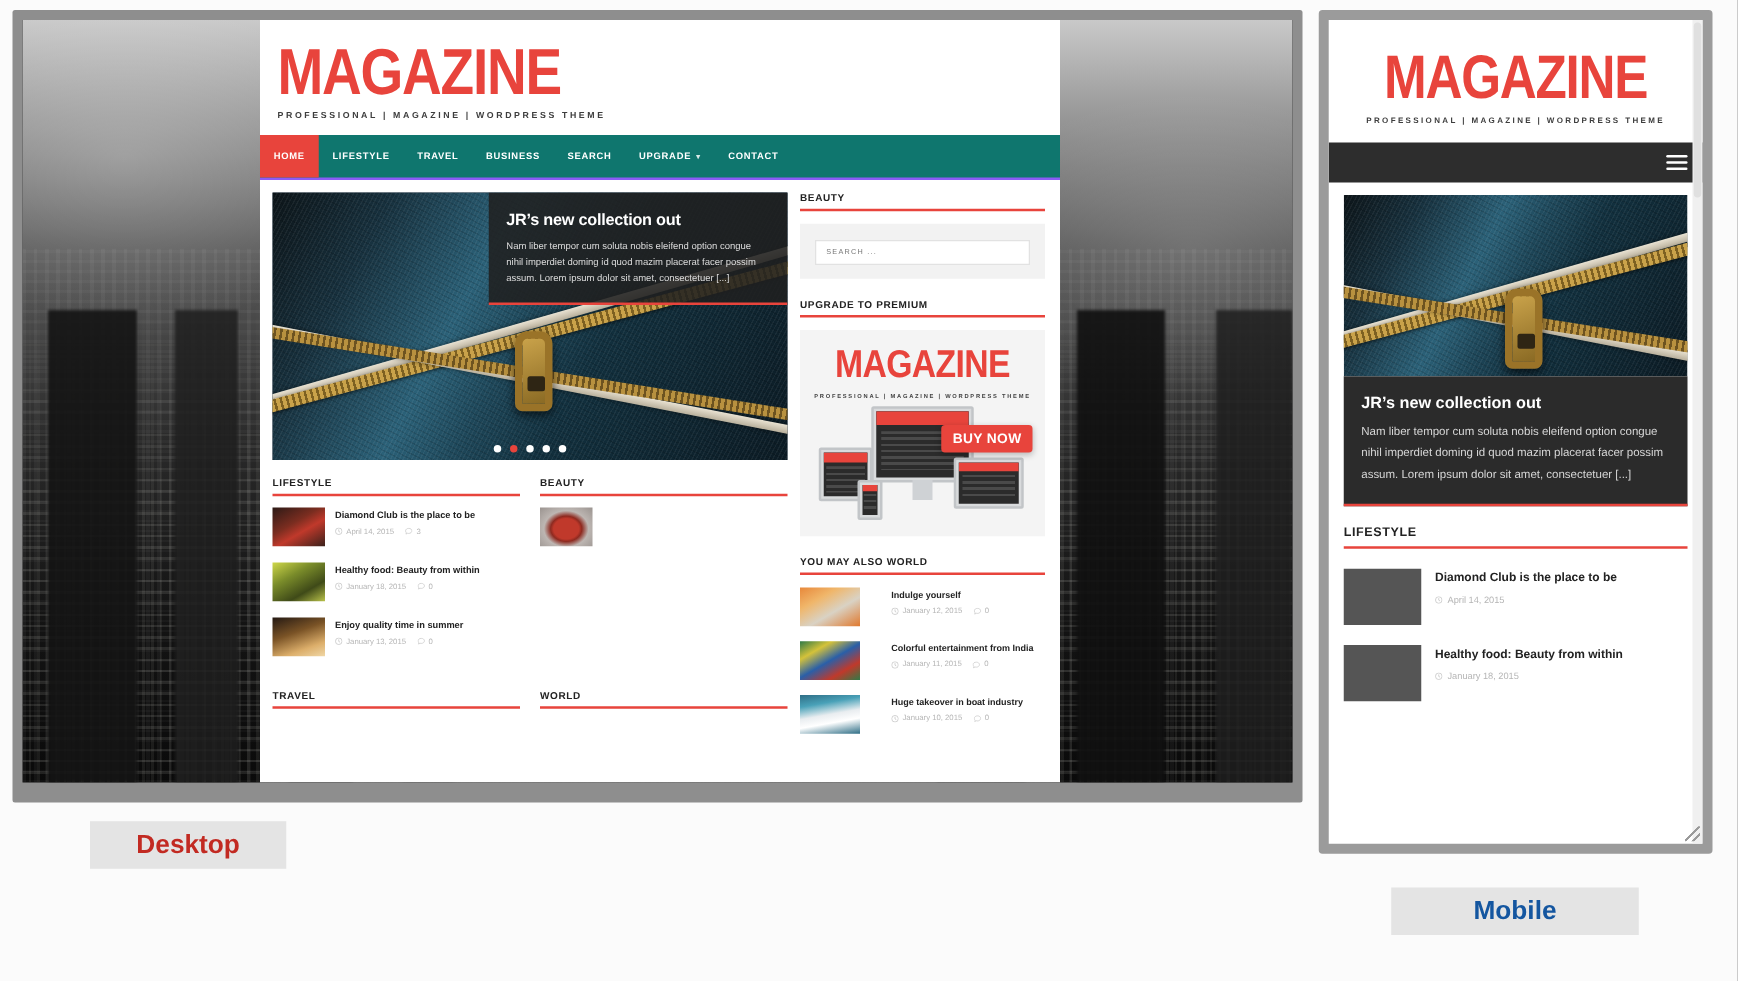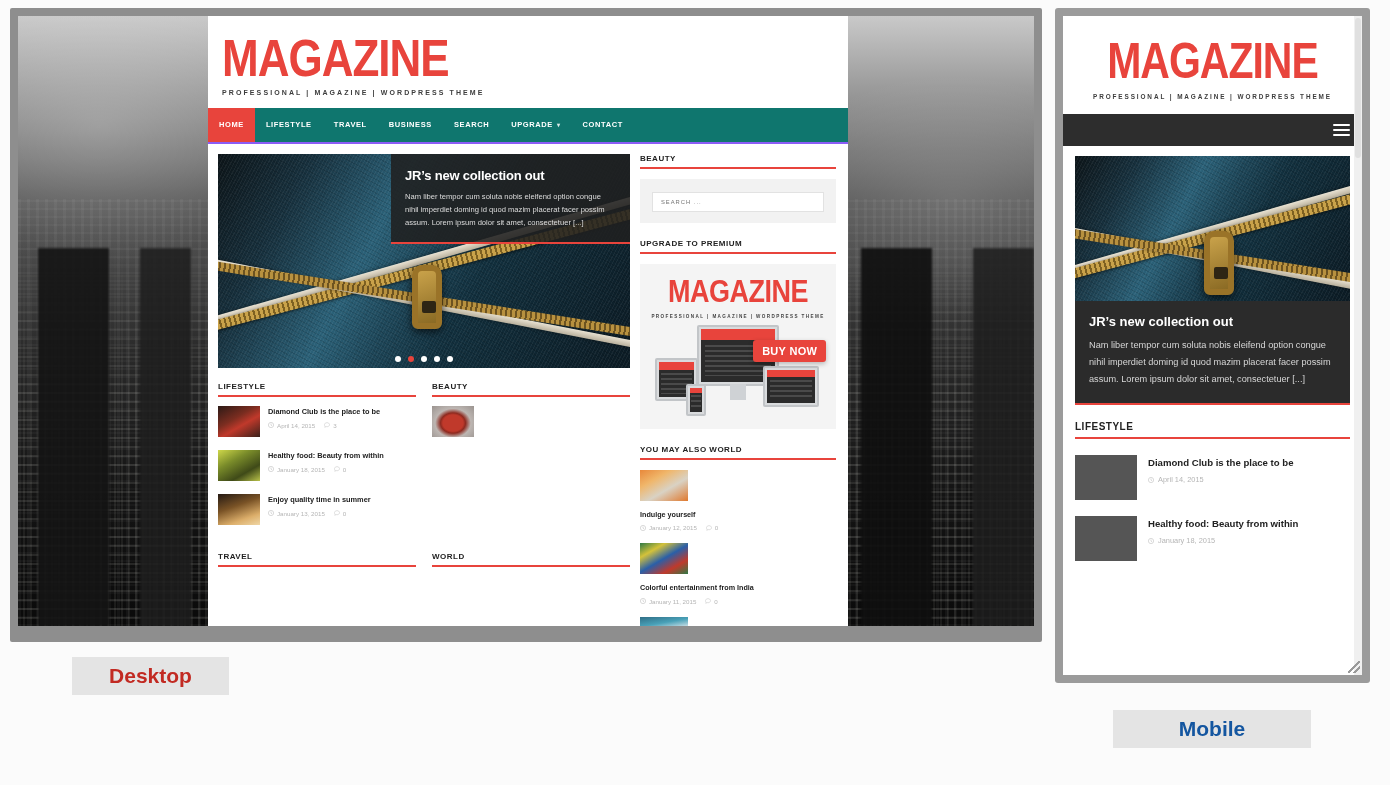--- a/index.html
+++ b/index.html
@@ -205,21 +205,21 @@
   }
   #dv-tablet-l { left:4%; top:36%; width:24%; height:44%; }
   #dv-tablet-r { left:64%; top:44%; width:31%; height:42%; }
   #dv-phone { left:21%; top:62%; width:11%; height:33%; }
   .buy-now {
     position:absolute; right:1%; top:18%; background:#e8443c; color:#fff;
     font-weight:bold; font-size:11px; letter-spacing:.3px;
     padding:5px 9px; border-radius:3px; z-index:5;
     box-shadow:0 2px 5px rgba(0,0,0,.25);
   }
-  .sb-post { display:flex; gap:8px; margin-bottom:12px;flex-direction:column; }
+  .sb-post { display:flex; gap:25px; margin-bottom:12px; }
   .sb-thumb { width:48px; height:31px; flex:none; overflow:hidden; background:#666; }
   .sb-title { font-size:7.2px; font-weight:bold; color:#222; line-height:1.45; }
 
   
   .t-bar   { background:linear-gradient(150deg,#2c1a16 0%,#7b2d20 40%,#c0392b 60%,#3a211b 100%); }
   .t-salad { background:linear-gradient(150deg,#cfd84a 0%,#7a8c2a 35%,#3f4a18 70%,#b9c24a 100%); }
   .t-field2{ background:linear-gradient(160deg,#241913 0%,#7a5326 40%,#dcae6a 75%,#f0d7a6 100%); }
   .t-lips  { background:radial-gradient(ellipse at 50% 55%, #c0392b 0 34%, #8e2a20 42%, #bdb6b2 60%, #9a938f 100%); }
   .t-nature{ background:linear-gradient(155deg,#3a2a1c 0%,#8a6b3c 35%,#cbb184 65%,#5a4328 100%); }
   .t-shoes { background:linear-gradient(155deg,#b4402a 0%,#cf5a33 30%,#2a4f8a 55%,#e8e6e1 85%); }

